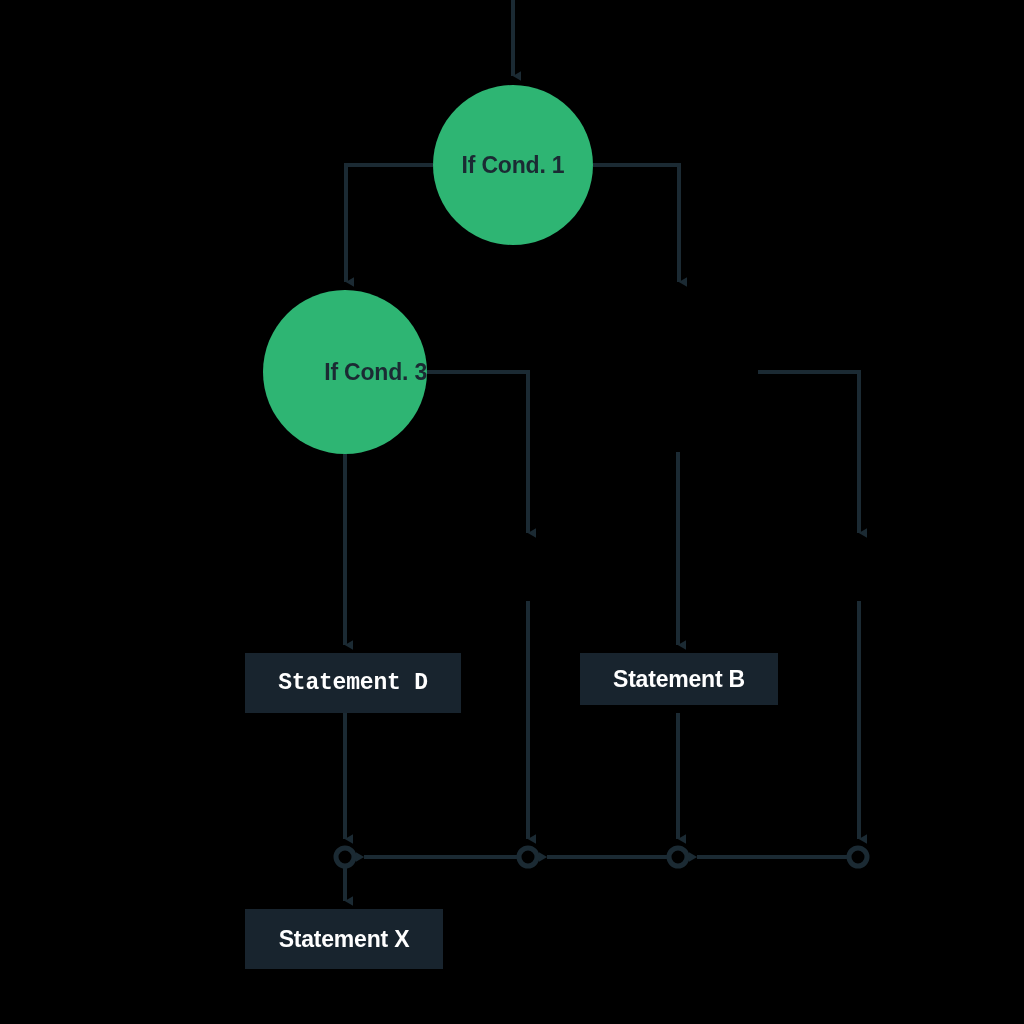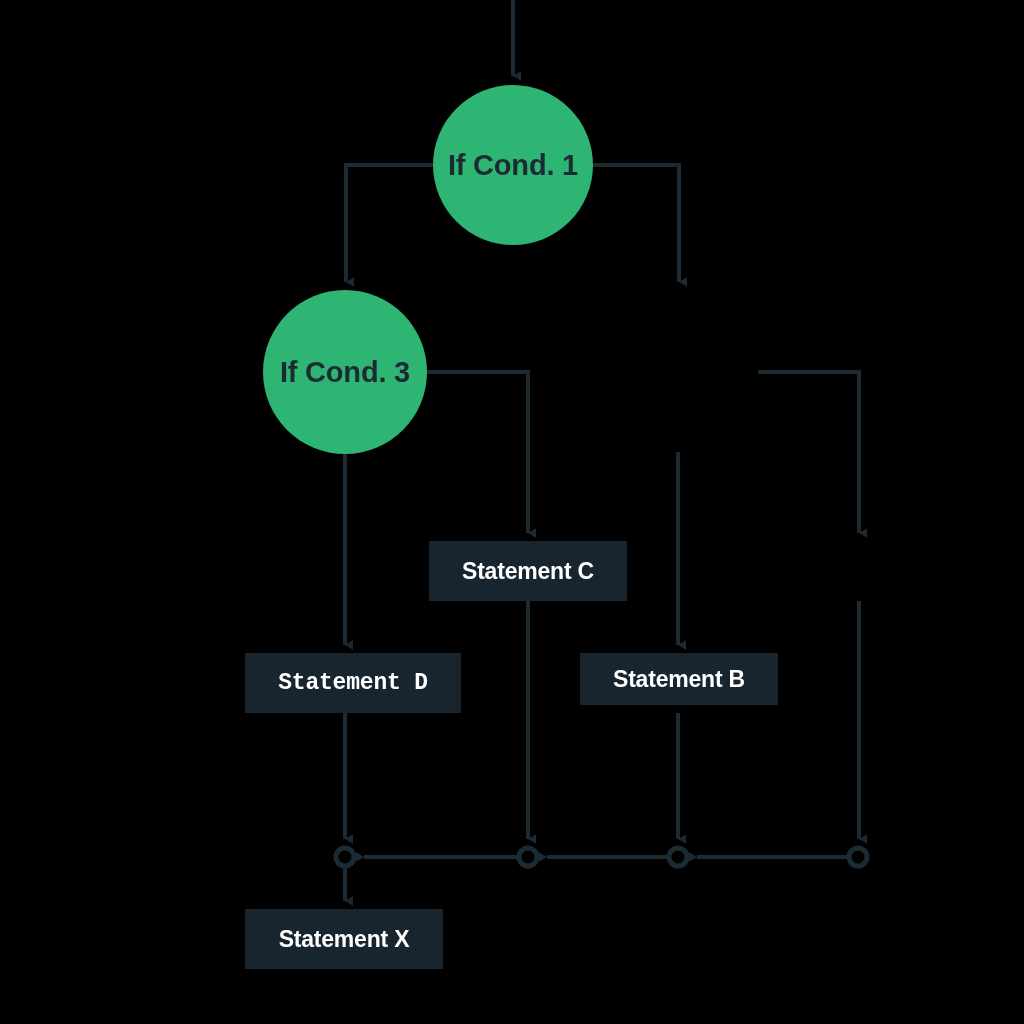--- a/index.html
+++ b/index.html
@@ -24,21 +24,21 @@
   }
   .node-circle {
     position: absolute;
     border-radius: 50%;
     display: flex;
     align-items: center;
     justify-content: center;
     background: #2eb573;
   }
   .node-circle .label {
-    font-size: 29px;
+    font-size: 23px;
     font-weight: bold;
     color: #1b2a33;
     letter-spacing: -0.2px;
     white-space: nowrap;
   }
   .node-box {
     position: absolute;
     display: flex;
     align-items: center;
     justify-content: center;
@@ -105,28 +105,25 @@
       <circle cx="528" cy="857" r="9"></circle>
       <circle cx="678" cy="857" r="9"></circle>
       <circle cx="858" cy="857" r="9"></circle>
     </g>
   </svg>
 
   <div class="node-circle" style="left:433px; top:85px; width:160px; height:160px;">
     <span class="label">If Cond. 1</span>
   </div>
 
-  <div class="node-circle" style="left:263px; top:290px; width:164px; height:164px;">
+  <div class="node-circle" style="left:263px; top:290px; width:164px; height:164px;justify-content:flex-end;">
     <span class="label">If Cond. 3</span>
   </div>
 
 
-  <div class="node-box" style="left:429px; top:541px; width:198px; height:60px;">
-    <span class="label">Statement C</span>
-  </div>
 
 
   <div class="node-box" style="left:245px; top:653px; width:216px; height:60px;font-family:Liberation Mono, monospace;">
     <span class="label">Statement D</span>
   </div>
 
   <div class="node-box" style="left:580px; top:653px; width:198px; height:52px;">
     <span class="label">Statement B</span>
   </div>
 

